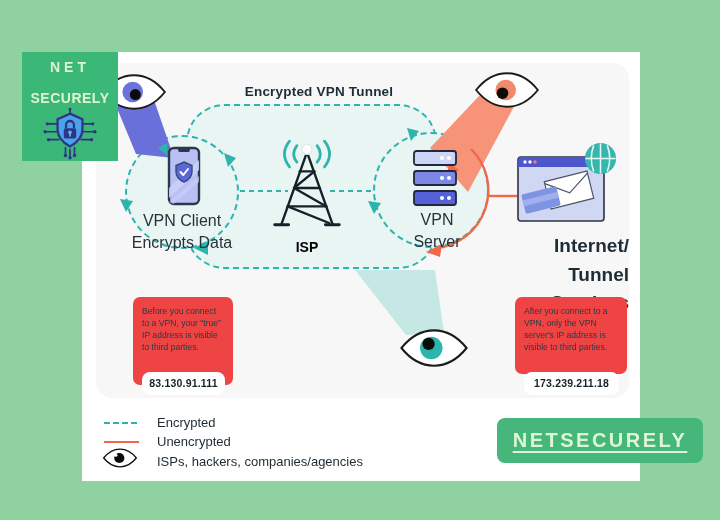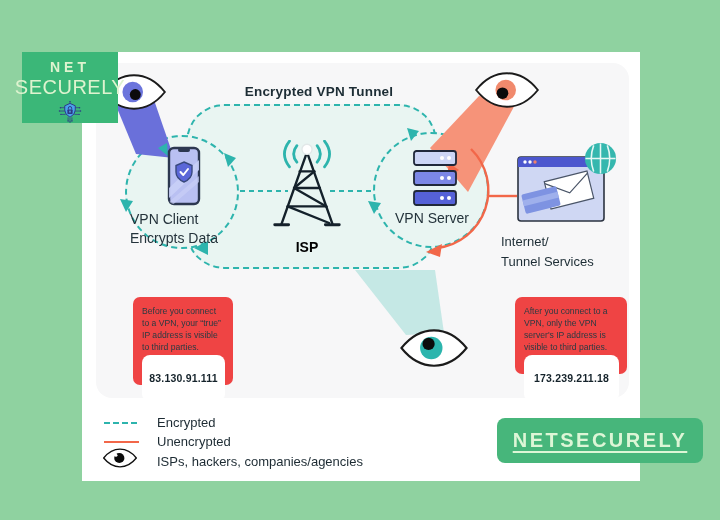--- a/index.html
+++ b/index.html
@@ -9,40 +9,40 @@
   .abs { position:absolute; }
   .card { left:82px; top:52px; width:558px; height:429px; background:#ffffff; }
   .panel { left:96px; top:63px; width:533px; height:335px; background:#f7f7f8; border-radius:16px; }
   .tunnel { left:186px; top:104px; width:251px; height:165px; background:#e9f5f2;
             border:2px dashed #2db4ad; border-radius:38px; }
   .node-circle { background:#e9f5f2; border:2px dashed #2db4ad; border-radius:50%; }
   .circle-client { left:125px; top:135px; width:114px; height:114px; }
   .circle-server { left:373px; top:132px; width:116px; height:116px; }
   .tunnel-title { left:234px; top:84px; width:170px; text-align:center;
                   font-size:13.5px; font-weight:700; color:#1d2d35; letter-spacing:.2px; }
-  .node-label { text-align:left; font-size:14px; line-height:1.35; color:#24333b; font-weight:500; }
+  .node-label { text-align:center; font-size:16px; line-height:1.35; color:#24333b; font-weight:500; }
   .lbl-client { left:130px; top:210px; width:104px; }
   .lbl-server { left:395px; top:209px; width:84px; }
   .lbl-isp { left:277px; top:239px; width:60px; font-size:14px; font-weight:700; color:#000000; text-align:center; }
-  .lbl-internet { left:501px; top:232px; width:128px; text-align:left;
-                  font-size:13px; line-height:1.5; color:#1d2d35; font-weight:400; }
+  .lbl-internet { left:501px; top:232px; width:128px; text-align:right;
+                  font-size:19px; line-height:1.5; color:#1d2d35; font-weight:700; }
   .callout { background:#ef4444; border-radius:7px; padding:9px 8px 8px 9px;
              font-size:8.6px; line-height:1.38; color:#2b3a42; font-weight:500; }
   .callout-before { left:133px; top:297px; width:100px; height:88px; }
   .callout-after  { left:515px; top:297px; width:112px; height:77px; }
-  .ip-pill { margin-top:2px; background:#ffffff; border-radius:8px; padding:16px 2px;
+  .ip-pill { margin-top:19px; background:#ffffff; border-radius:8px; padding:4px 2px;
              text-align:center; font-size:10.5px; font-weight:700; color:#15232b; letter-spacing:.2px; }
   .legend-dash { left:104px; top:422px; width:33px; border-top:2.5px dashed #2db4ad; }
   .legend-solid { left:104px; top:441px; width:35px; border-top:2.5px solid #f26749; }
   .legend-label { font-size:13px; color:#1d2b33; font-weight:500; }
   .lg1 { left:157px; top:415px; } .lg2 { left:157px; top:434px; } .lg3 { left:157px; top:454px; }
-  .logo-box { left:22px; top:52px; width:96px; height:71px; background:#3bb778;
+  .logo-box { left:22px; top:52px; width:96px; height:109px; background:#3bb778;
               display:flex; flex-direction:column; align-items:center; padding-top:7px; }
   .logo-t1 { font-size:14px; font-weight:800; letter-spacing:4px; color:#def3cf; }
-  .logo-t2 { font-size:20px; font-weight:400; letter-spacing:.5px; color:#def3cf; margin-top:1px; }
+  .logo-t2 { font-size:14px; font-weight:700; letter-spacing:.5px; color:#def3cf; margin-top:15px; }
   .brand-btn { left:497px; top:418px; width:206px; height:45px; background:#47b67b; border-radius:8px;
                display:flex; align-items:center; justify-content:center; }
   .brand-btn span { font-size:20px; font-weight:800; letter-spacing:2.5px; color:#ddf6d6;
                     text-decoration:underline; text-decoration-thickness:2px; text-underline-offset:4px; }
   svg { display:block; }
 </style>
 </head>
 <body>
 
 <div class="stage">

